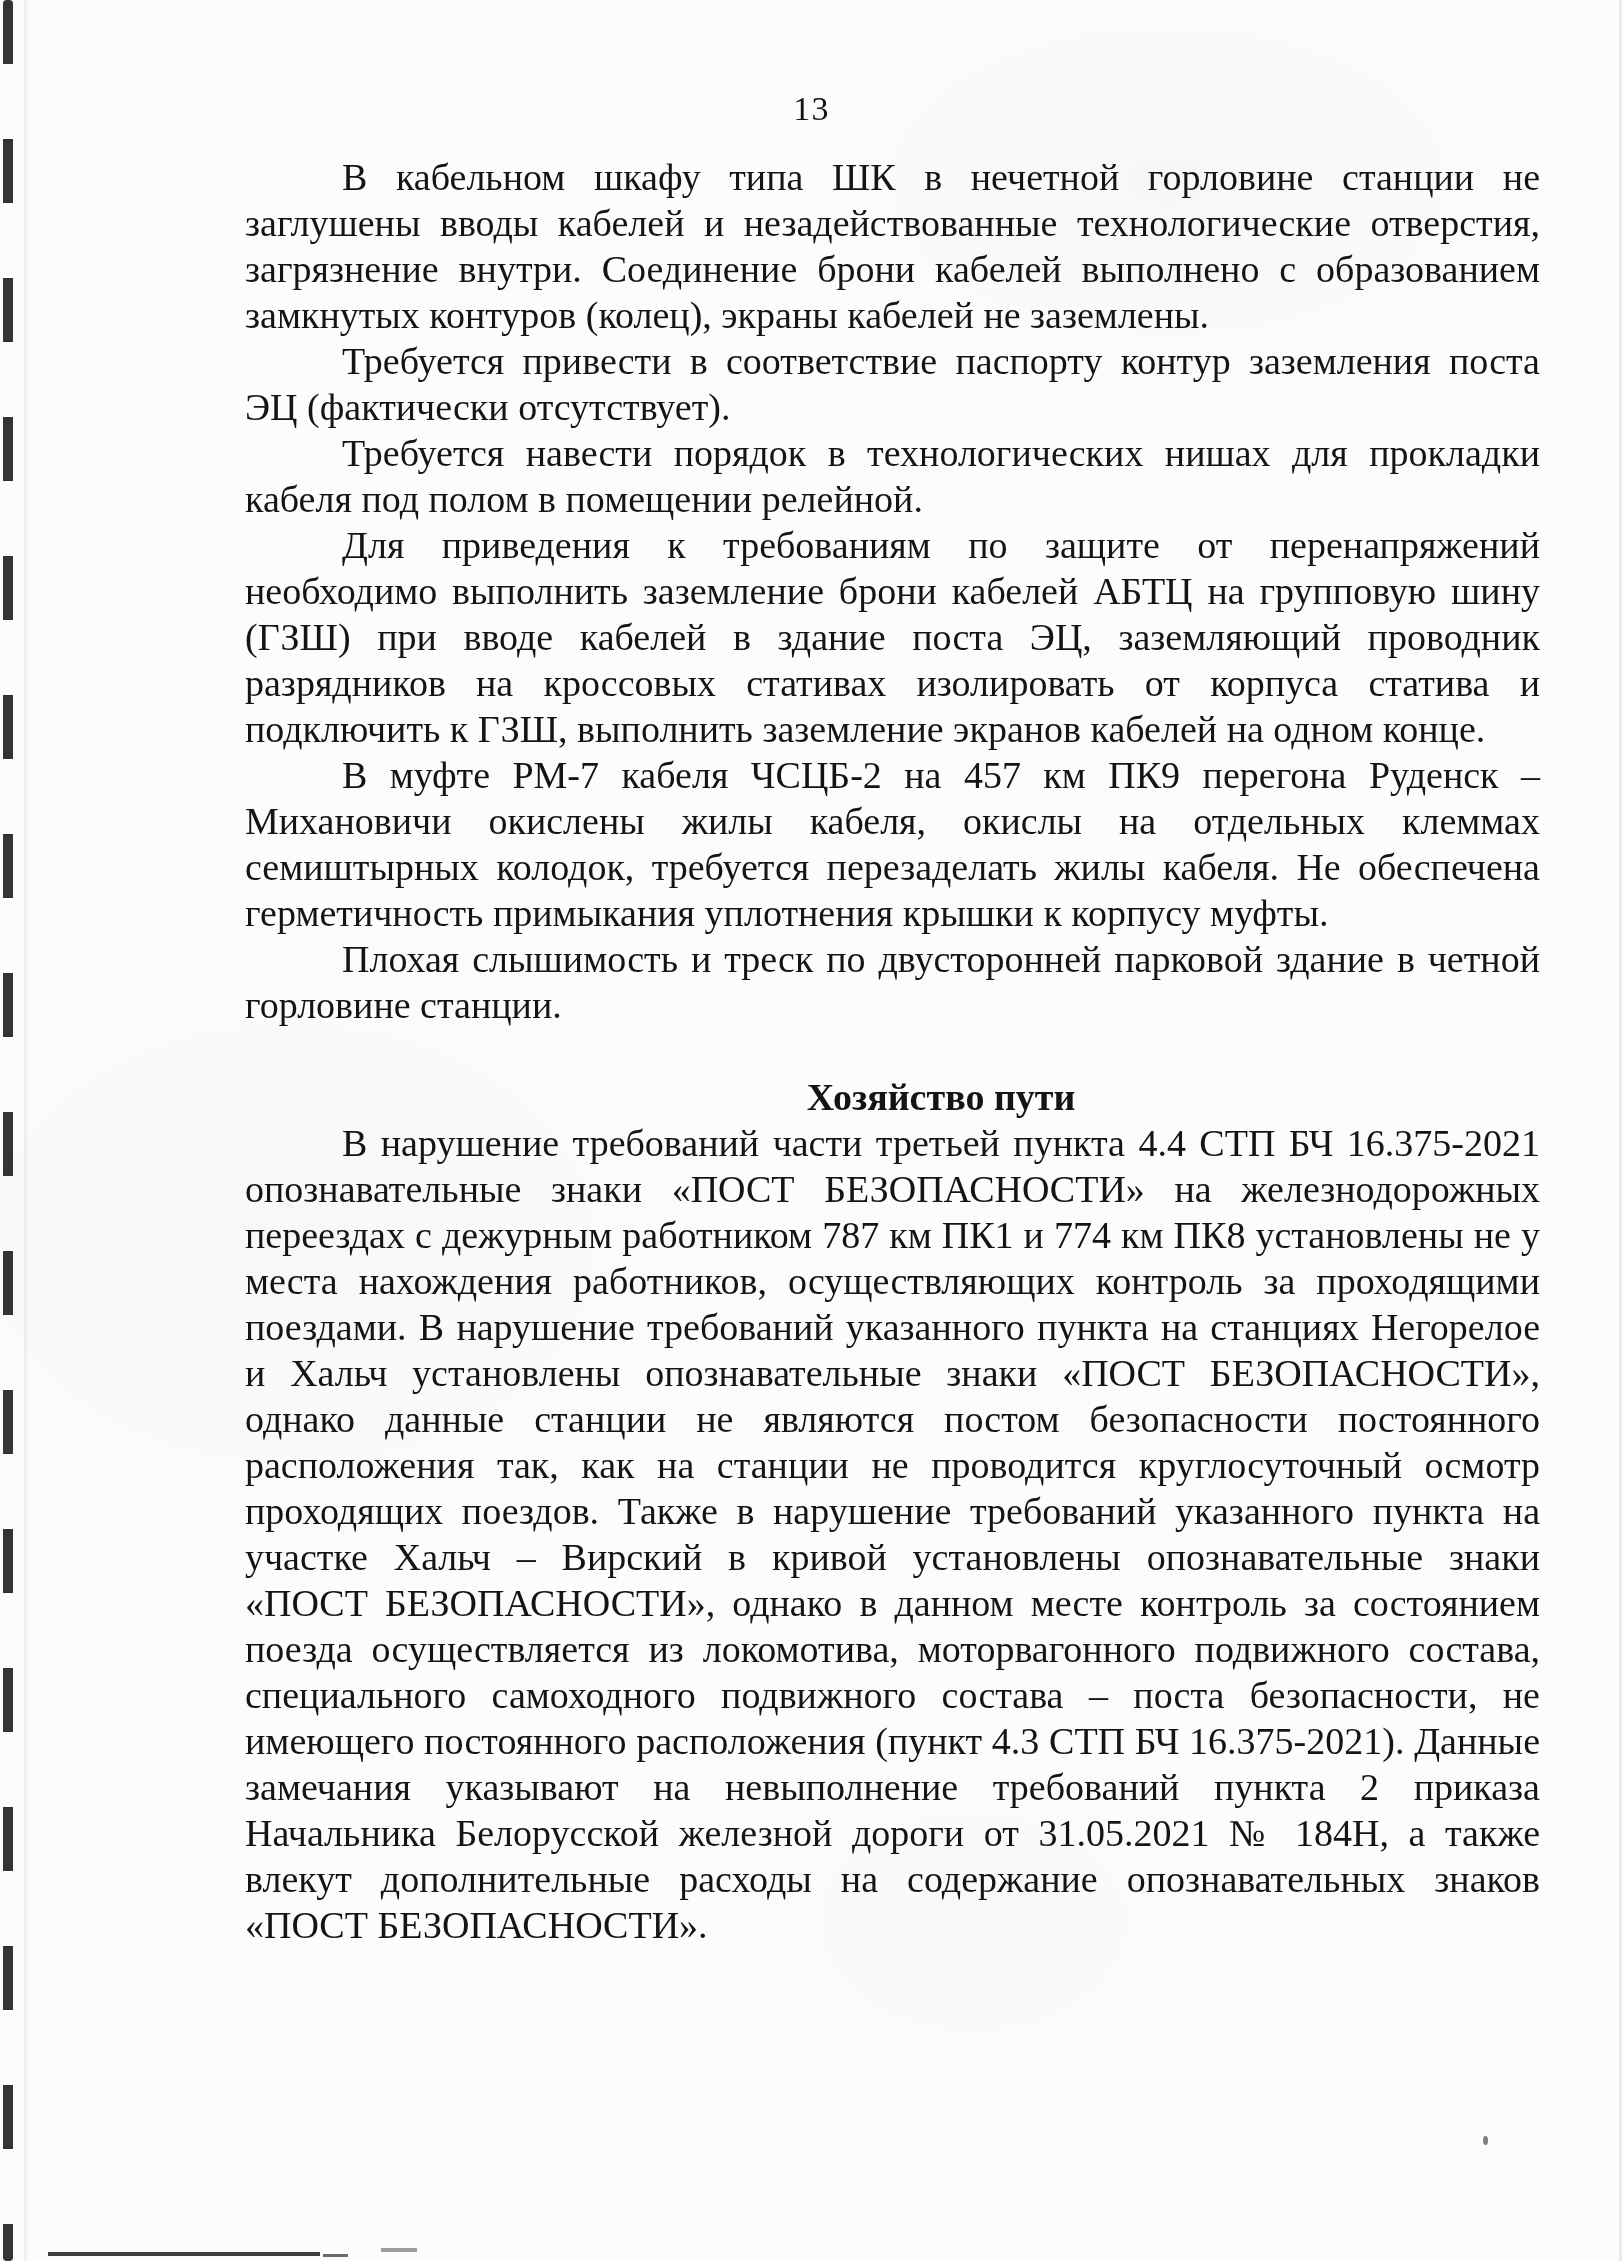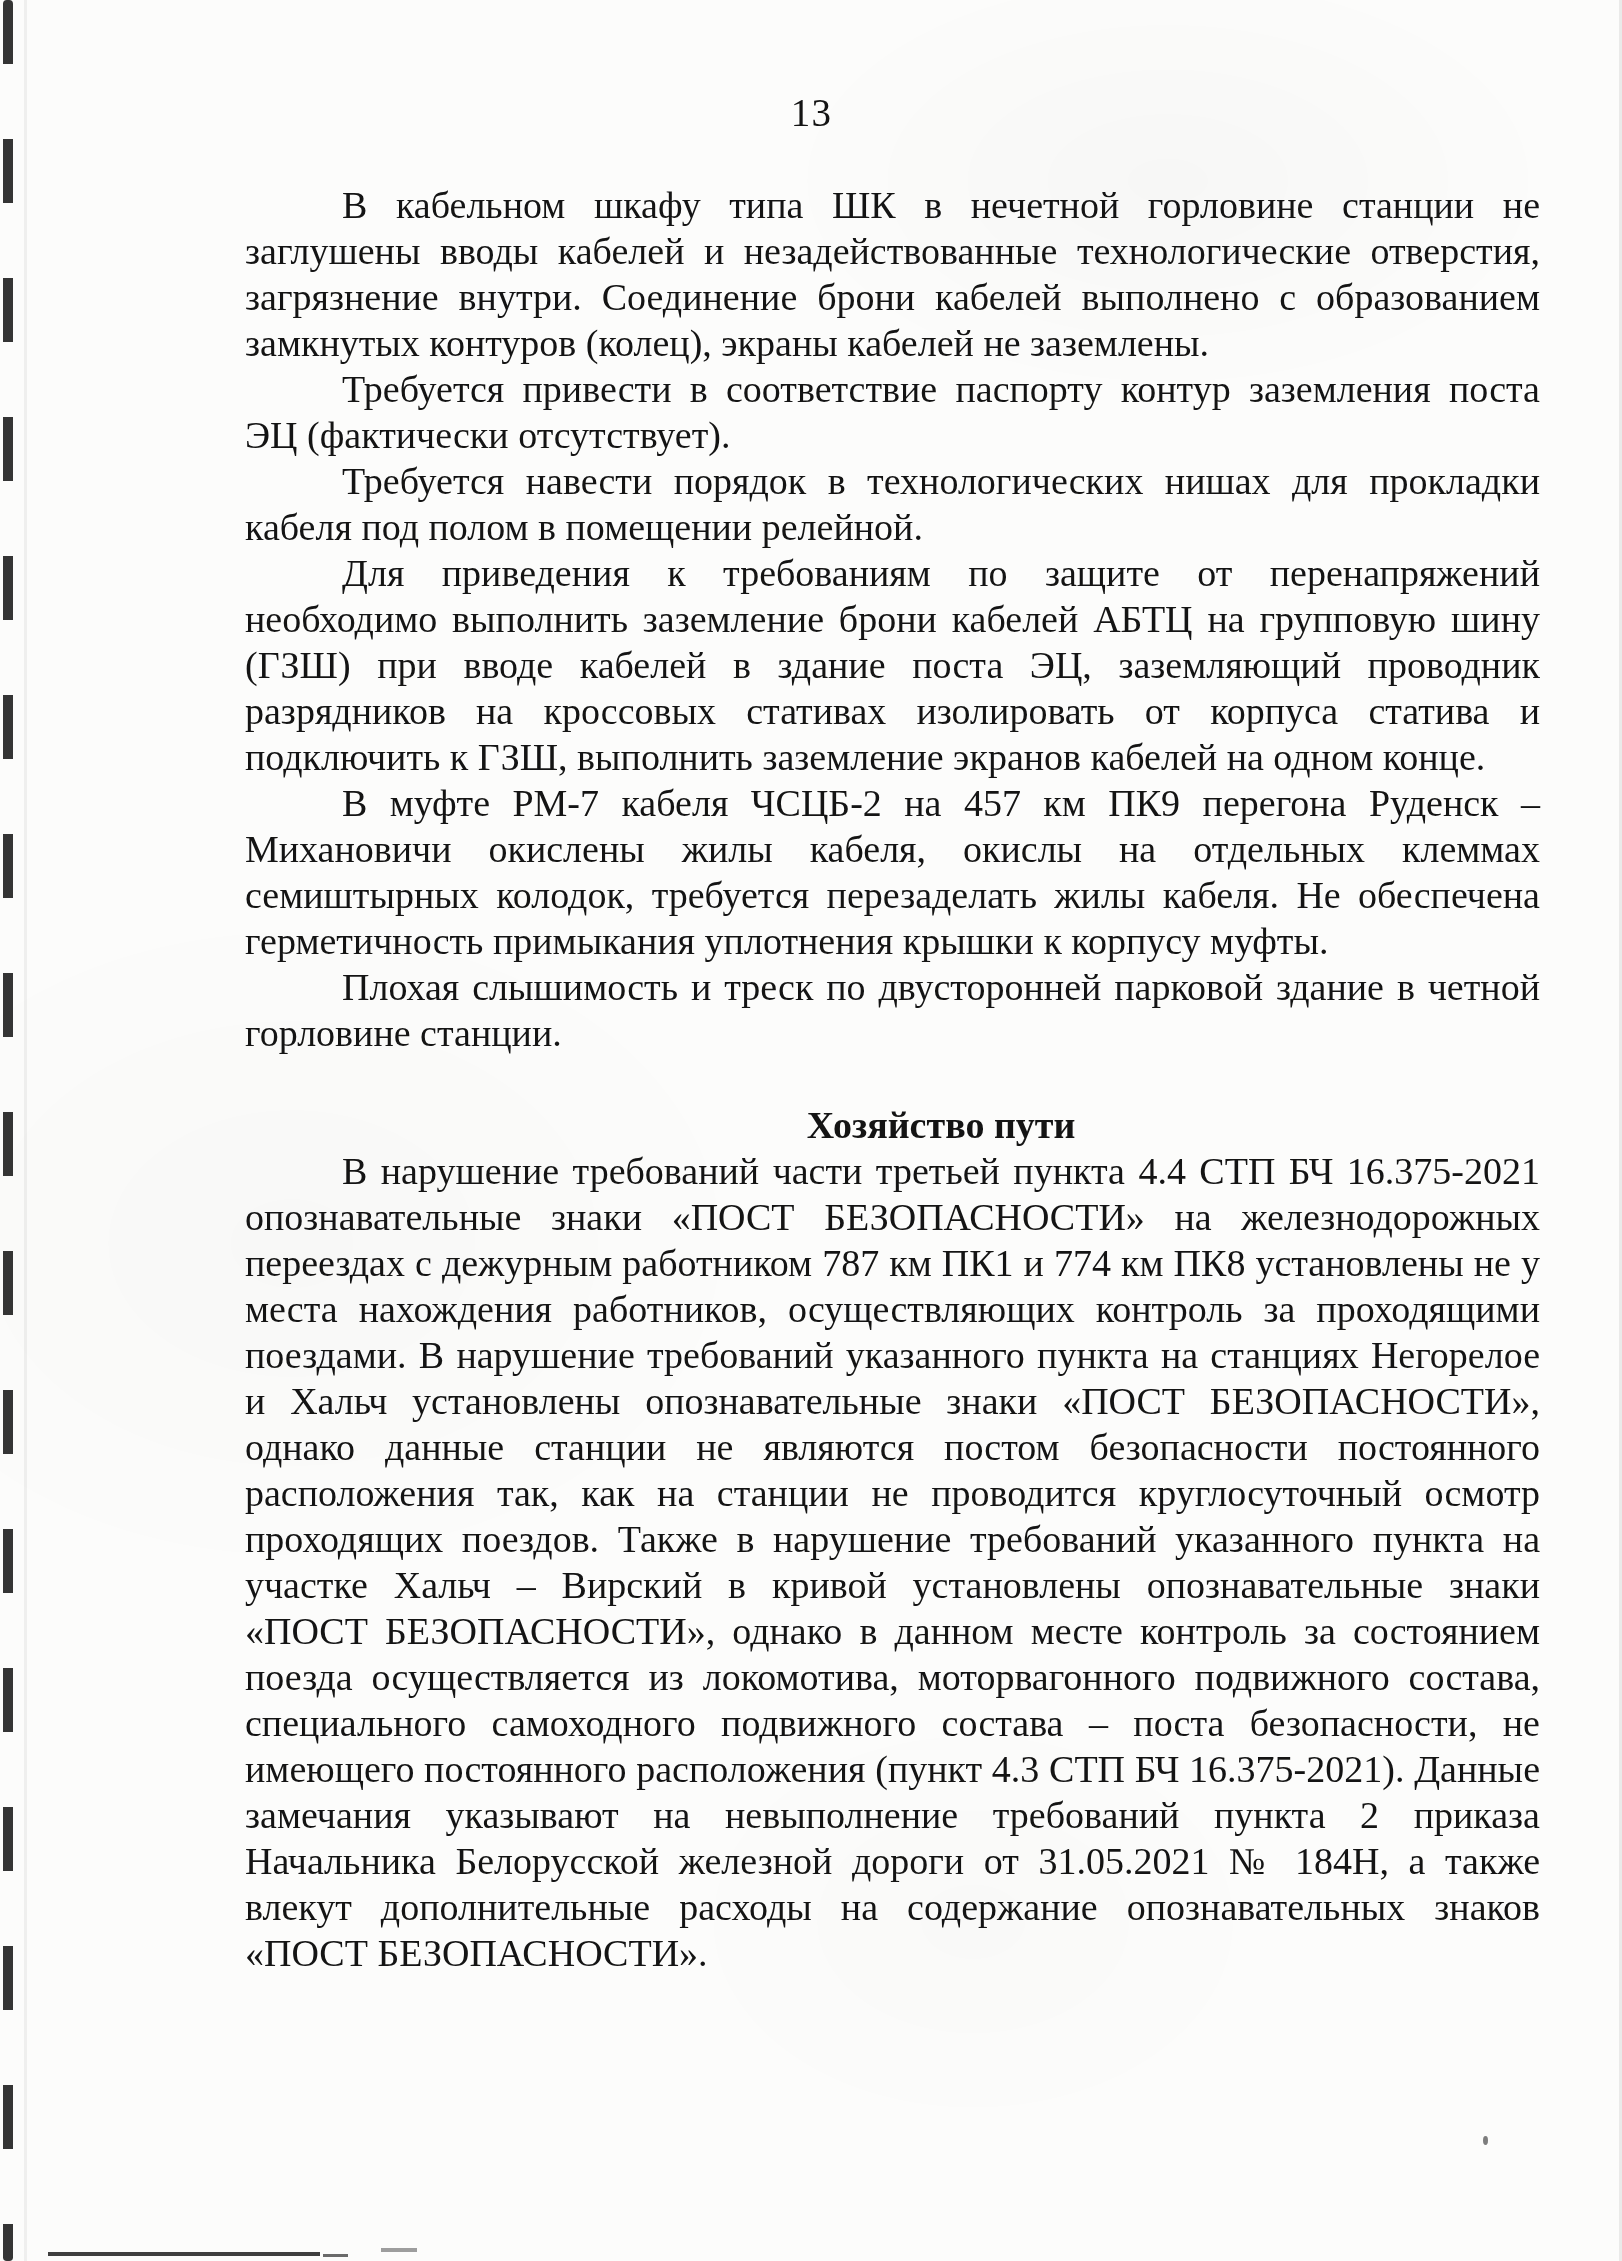--- a/index.html
+++ b/index.html
@@ -88,27 +88,27 @@
     border-radius: 50%;
     background: #7d7d7d;
   }
   
   .page-number {
     position: absolute;
     top: 90px;
     left: 0;
     width: 100%;
     text-align: center;
-    font-size: 39px;
+    font-size: 34px;
     letter-spacing: 1.3px;
   }
   .content {
     position: absolute;
     left: 245px;
-    top: 182px;
+    top: 154px;
     width: 1295px;
     font-size: 38px;
     line-height: 46px;
     text-align: justify;
   }
   .content p {
     margin: 0;
     text-indent: 97px;
   }
   .content p.heading {

